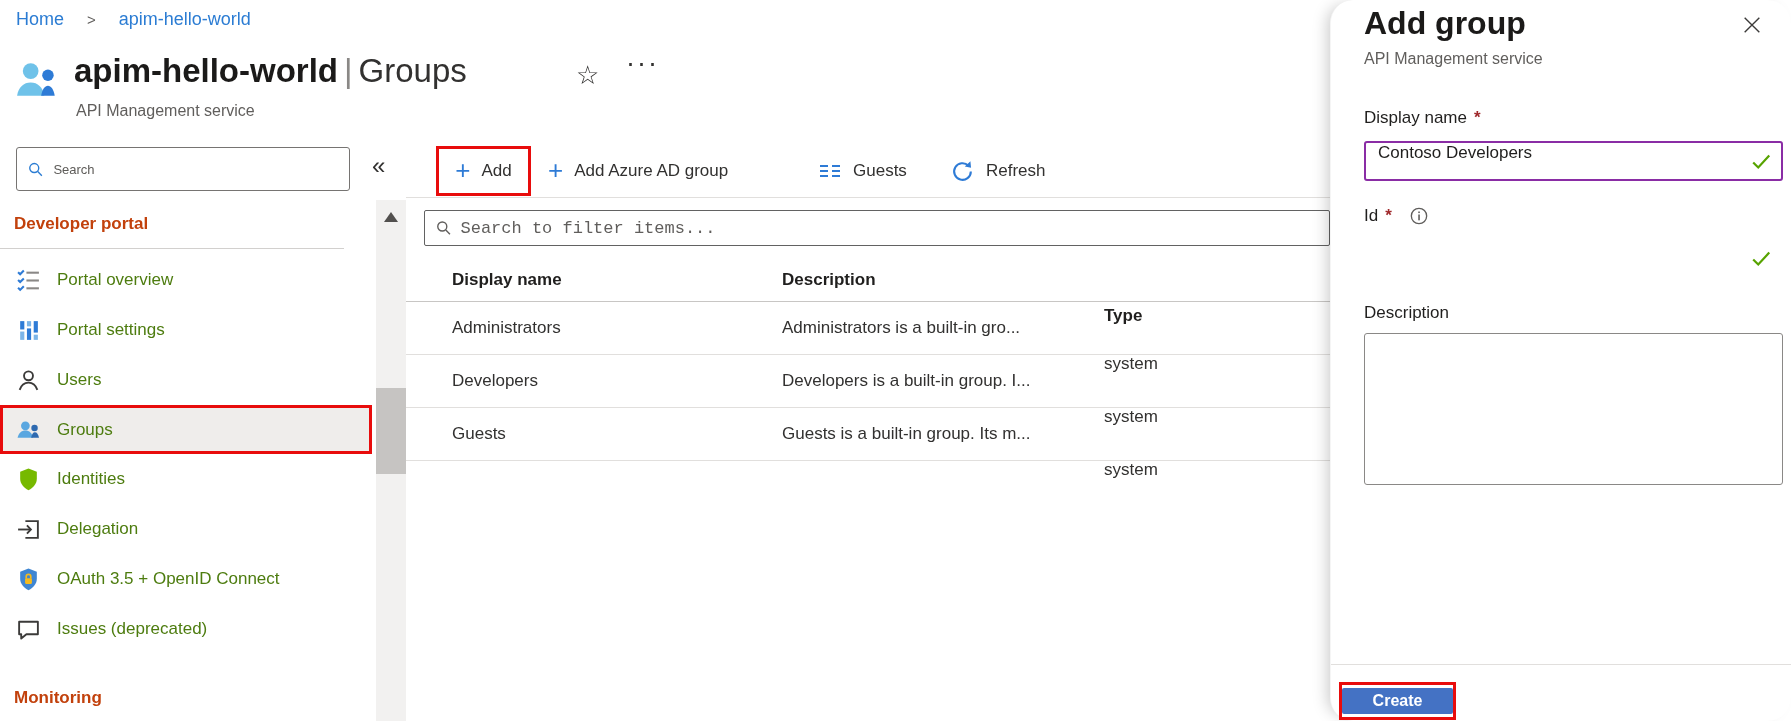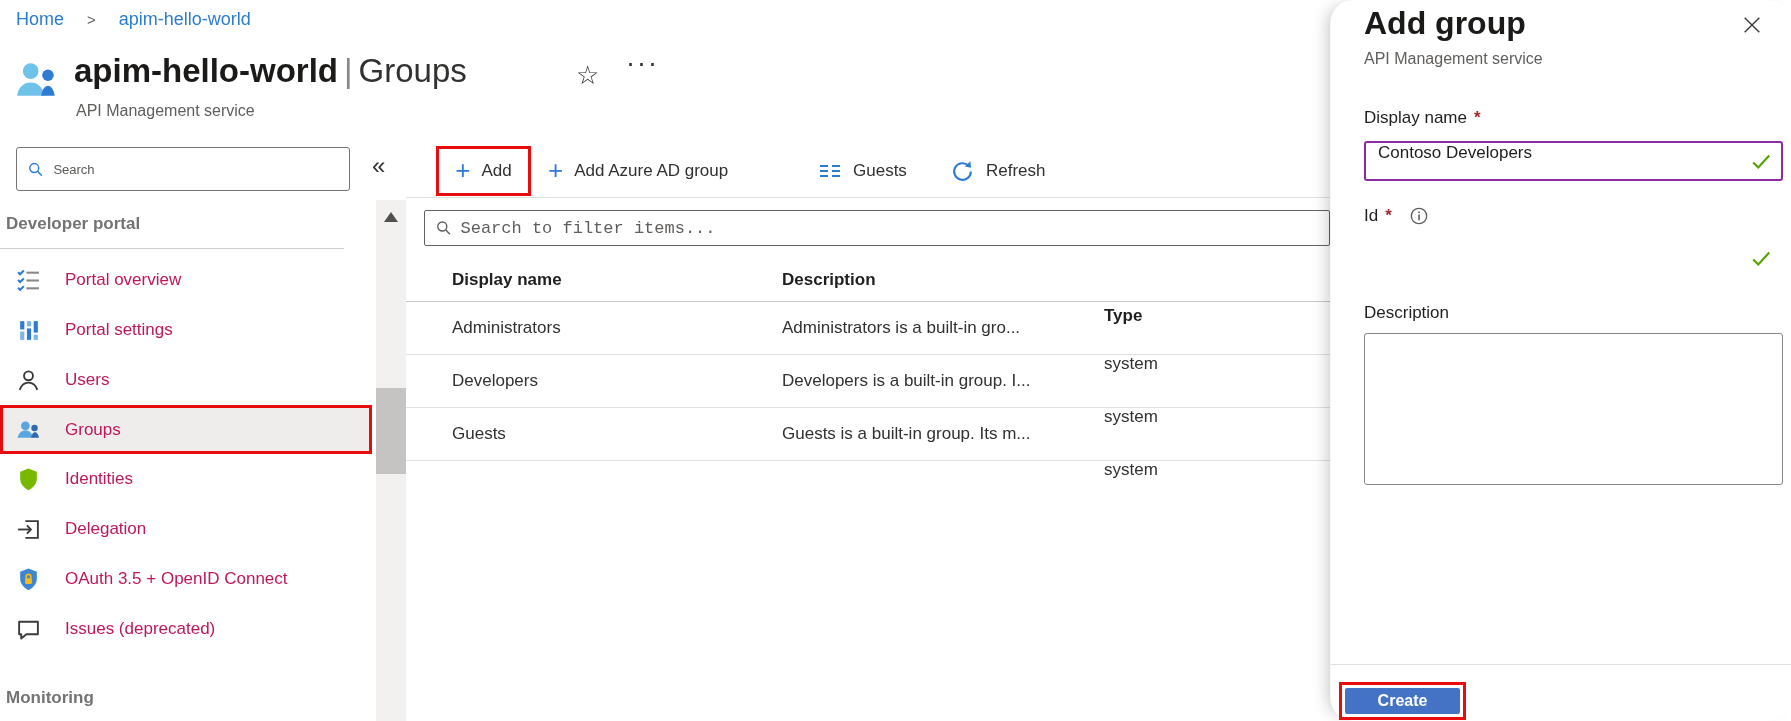--- a/index.html
+++ b/index.html
@@ -17,24 +17,24 @@
   .page-title .t-sec { font-weight:normal; color:#323130; }
   .star { position:absolute; left:576px; top:60px; font-size:26px; color:#323130; cursor:pointer; }
   .more-dots { position:absolute; left:626px; top:48px; font-size:27px; color:#323130; letter-spacing:2px; cursor:pointer; }
   .subtitle { position:absolute; left:76px; top:102px; font-size:16px; color:#605e5c; }
 
   
   .search-box { position:absolute; left:16px; top:147px; width:334px; height:44px; border:1px solid #767472; border-radius:3px; display:flex; align-items:center; padding:0 10px; gap:9px; background:#fff; }
   .search-box input { border:none; outline:none; font-size:13px; color:#323130; width:100%; font-family:inherit; }
   .search-box input::placeholder { color:#5d5b58; }
   .collapse-btn { position:absolute; left:372px; top:154px; font-size:24px; color:#323130; cursor:pointer; line-height:1; }
-  .side-heading { position:absolute; left:6px; font-size:17px; font-weight:bold; color:#737373; }
+  .side-heading { position:absolute; left:14px; font-size:17px; font-weight:bold; color:#c2410c; }
   .side-divider { position:absolute; left:0; top:248px; width:344px; height:1px; background:#d2d0ce; }
   .nav { position:absolute; left:0; top:255px; width:372px; }
-  .nav-item { height:50px; display:flex; align-items:center; padding-left:16px; gap:24px; font-size:17px; color:#be185d; cursor:pointer; }
+  .nav-item { height:50px; display:flex; align-items:center; padding-left:16px; gap:16px; font-size:17px; color:#4d7c0f; cursor:pointer; }
   .nav-item .ic { width:25px; height:25px; flex:0 0 25px; }
   .nav-item.selected { height:49px; background:#efedeb; border:3px solid #e80c0c; padding-left:13px; }
   .monitor-heading { top:688px; }
 
   
   .sb-scroll { position:absolute; left:376px; top:200px; width:30px; height:521px; background:#f2f1f0; }
   .sb-up { position:absolute; left:8px; top:12px; width:0; height:0; border-left:7px solid transparent; border-right:7px solid transparent; border-bottom:10px solid #52504e; cursor:pointer; }
   .sb-thumb { position:absolute; left:0; top:188px; width:30px; height:86px; background:#c6c4c2; cursor:pointer; }
 
   
@@ -62,21 +62,21 @@
   .panel-title { position:absolute; left:33px; top:5px; font-size:32px; font-weight:600; color:#1b1a19; }
   .panel-close { position:absolute; right:28px; top:14px; width:22px; height:22px; cursor:pointer; }
   .panel-sub { position:absolute; left:33px; top:50px; font-size:16px; color:#605e5c; }
   .fld-label { position:absolute; left:33px; font-size:17px; color:#201f1e; display:flex; align-items:center; gap:7px; }
   .req { color:#9f282b; font-weight:bold; }
   .fld-input { position:absolute; left:33px; width:419px; height:40px; border:1px solid #8a8886; border-radius:3px; font-size:17px; color:#201f1e; padding:0 40px 16px 12px; font-family:inherit; outline:none; background:#fff; }
   .fld-input.focus { border:2px solid #8a2da5; }
   .fld-check { position:absolute; left:419px; width:22px; height:22px; }
   .fld-textarea { position:absolute; left:33px; top:333px; width:419px; height:152px; border:1px solid #8a8886; border-radius:3px; resize:none; font-family:inherit; font-size:17px; padding:8px 12px; outline:none; }
   .panel-footer-divider { position:absolute; left:0; top:664px; width:461px; height:1px; background:#e1dfdd; }
-  .anno-create { position:absolute; left:8px; top:682px; width:127px; height:38px; display:flex; align-items:center; justify-content:center; }
+  .anno-create { position:absolute; left:8px; top:682px; width:117px; height:38px; display:flex; align-items:center; justify-content:center; }
   .create-btn { width:115px; height:26px; background:#4472c4; color:#fff; font-weight:bold; font-size:16px; border:none; border-radius:2px; cursor:pointer; font-family:inherit; }
 
   svg { display:block; }
 </style>
 </head>
 <body>
 
 <div class="stage">
 
   <div class="breadcrumb">

